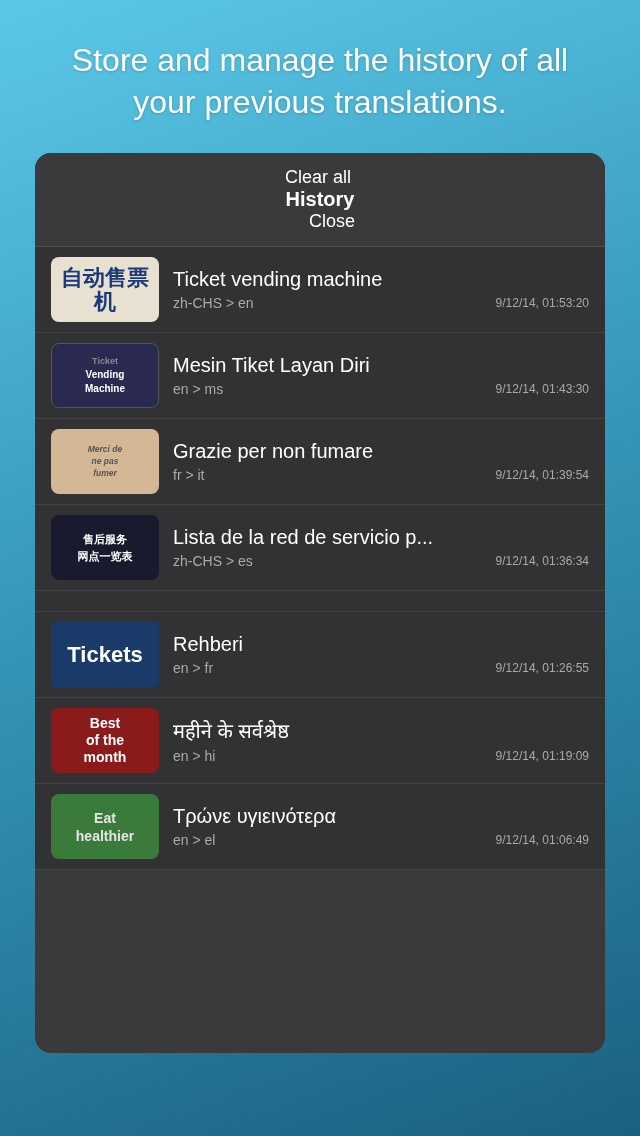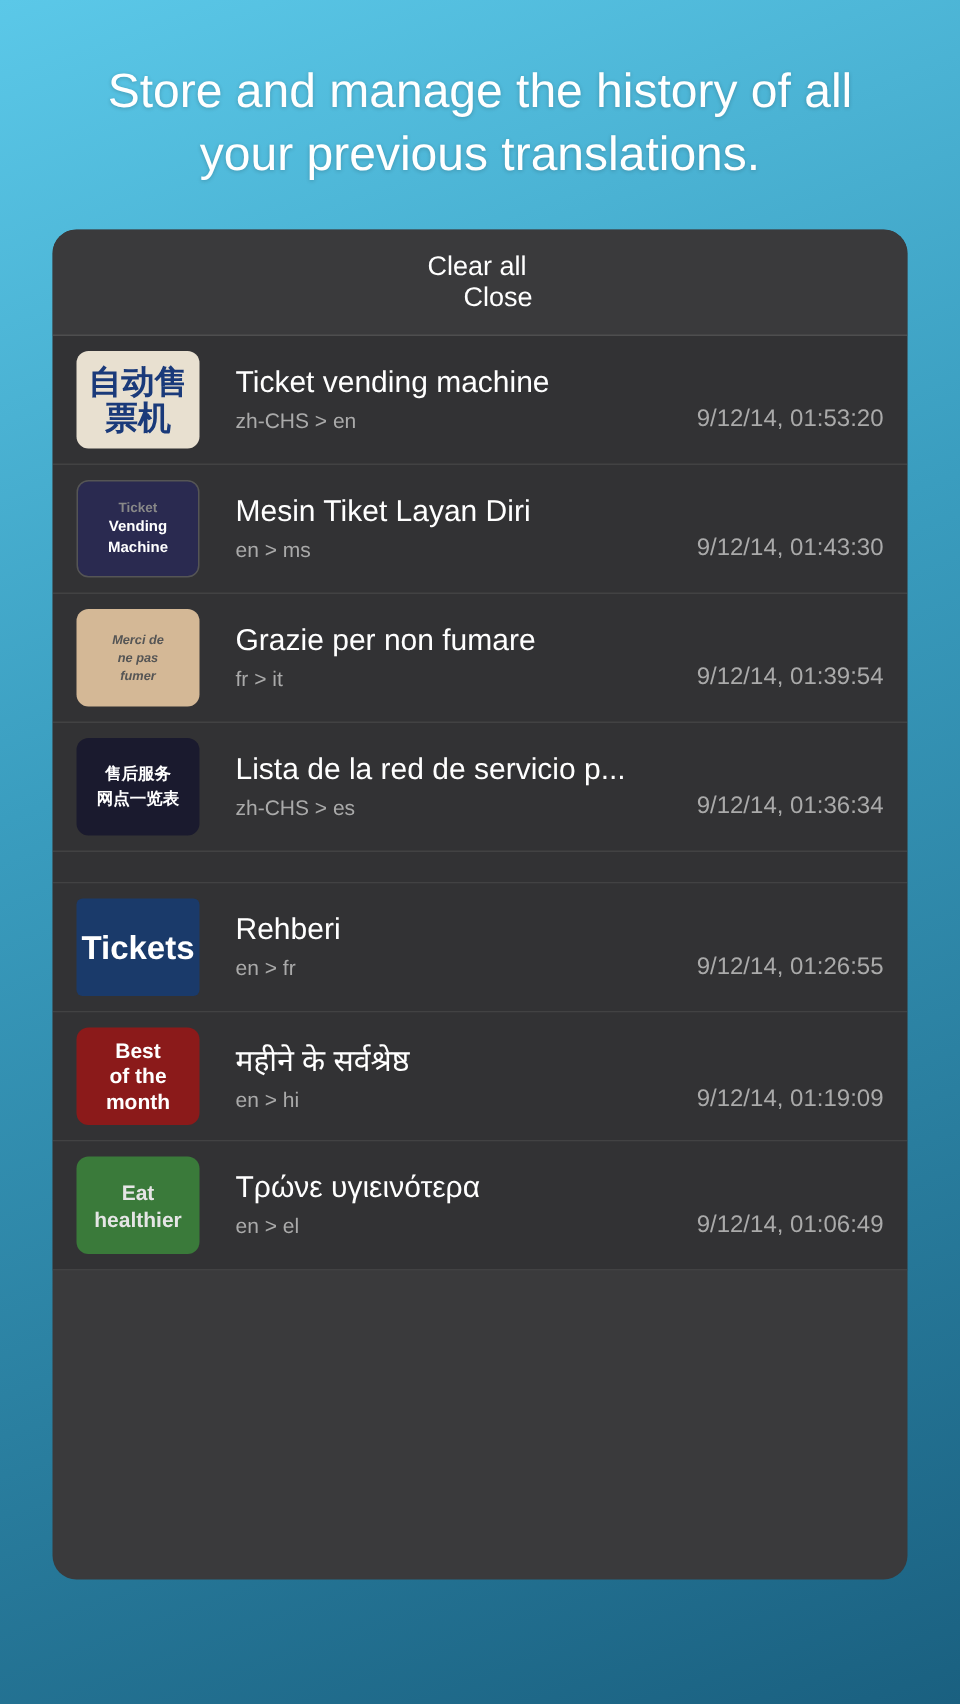--- a/index.html
+++ b/index.html
@@ -75,26 +75,26 @@
     .history-item {
       display: flex;
       align-items: center;
       padding: 10px 16px;
       border-bottom: 1px solid rgba(255,255,255,0.08);
       cursor: pointer;
       background: rgba(50,50,52,0.95);
     }
 
     .thumb {
-      width: 82px;
+      width: 108px;
       height: 65px;
       border-radius: 8px;
       overflow: hidden;
       flex-shrink: 0;
-      margin-right: 24px;
+      margin-right: 14px;
       display: flex;
       align-items: center;
       justify-content: center;
       font-size: 13px;
       font-weight: bold;
     }
 
     
     .thumb-1 {
       background: #e8e0d0;
@@ -202,32 +202,33 @@
       align-items: center;
     }
 
     .item-lang {
       color: #aaa;
       font-size: 14px;
     }
 
     .item-date {
       color: #aaa;
-      font-size: 16px;
+      font-size: 12px;
     }
   </style>
 </head>
 <body>
 
 <p class="header-text">Store and manage the history of all your previous translations.</p>
 
 <div class="modal">
 
   <div class="modal-header">
     <span class="modal-header-btn">Clear all</span>
+    <span class="modal-title">History</span>
     <span class="modal-header-btn right">Close</span>
   </div>
 
   <div class="history-list" id="history-list">
 
   <div class="history-item">
         <div class="thumb thumb-1" style="background: rgb(232, 224, 208); color: rgb(26, 58, 122); font-size: 16px; font-family: serif; font-weight: bold; flex-direction: column; display: flex; text-align: center;">
           <span style="font-size:22px;line-height:1.1;color:#1a3a7a;font-weight:900;">自动售票机</span>
         </div>
         <div class="item-content">

